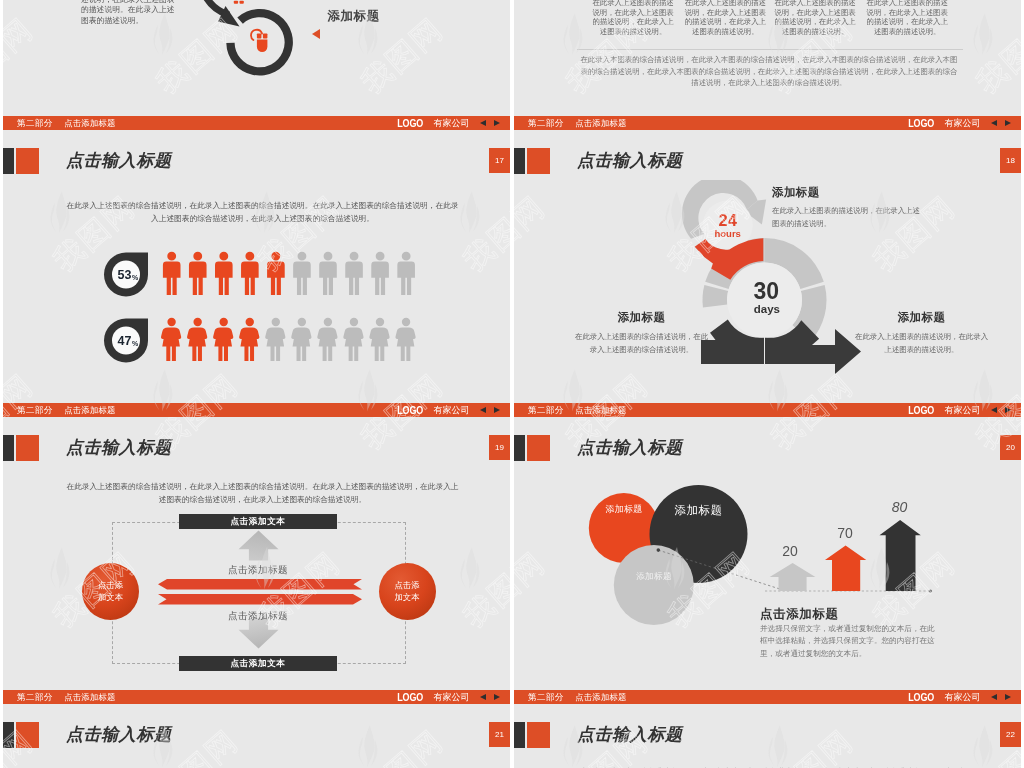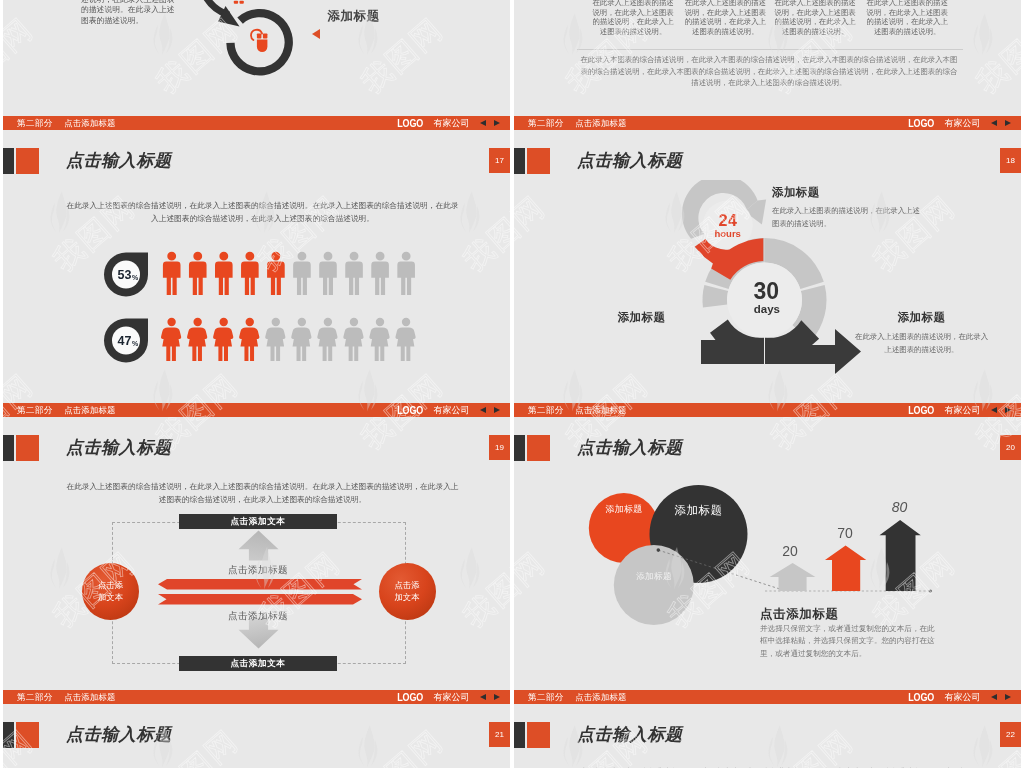--- a/index.html
+++ b/index.html
@@ -191,20 +191,21 @@
       <text x="104.5" y="46.4" font-size="16.5" font-weight="bold" fill="#e0452a" font-family="Liberation Sans, sans-serif">24</text>
       <text x="100.5" y="57.2" font-size="9.5" font-weight="bold" fill="#e0452a" font-family="Liberation Sans, sans-serif">hours</text>
       <text x="139.4" y="118.6" font-size="23" font-weight="bold" fill="#333" font-family="Liberation Sans, sans-serif">30</text>
       <text x="139.8" y="133.3" font-size="11.5" font-weight="bold" fill="#333" font-family="Liberation Sans, sans-serif">days</text>
     </svg>
 
     <div style="position:absolute;left:258px;top:55px;font-size:11.5px;font-weight:bold;color:#333;letter-spacing:.4px;">添加标题</div>
     <div style="position:absolute;left:258px;top:74px;width:152px;font-size:7.4px;line-height:13px;color:#666;">在此录入上述图表的描述说明，在此录入上述图表的描述说明。</div>
 
     <div style="position:absolute;left:60px;top:180px;width:135px;text-align:center;font-size:11.5px;font-weight:bold;color:#333;letter-spacing:.4px;">添加标题</div>
+    <div style="position:absolute;left:60px;top:200px;width:135px;text-align:center;font-size:7.4px;line-height:13px;color:#666;">在此录入上述图表的综合描述说明，在此录入上述图表的综合描述说明。</div>
 
     <div style="position:absolute;left:340px;top:180px;width:135px;text-align:center;font-size:11.5px;font-weight:bold;color:#333;letter-spacing:.4px;">添加标题</div>
     <div style="position:absolute;left:340px;top:200px;width:135px;text-align:center;font-size:7.4px;line-height:13px;color:#666;">在此录入上述图表的描述说明，在此录入上述图表的描述说明。</div>
   </div>
   <div class="bar">
     <span class="sec">第二部分</span>
     <span class="subt">点击添加标题</span>
     <span class="logo">LOGO</span>
     <span class="comp">有家公司</span>
     <span class="arw arwL"></span>

